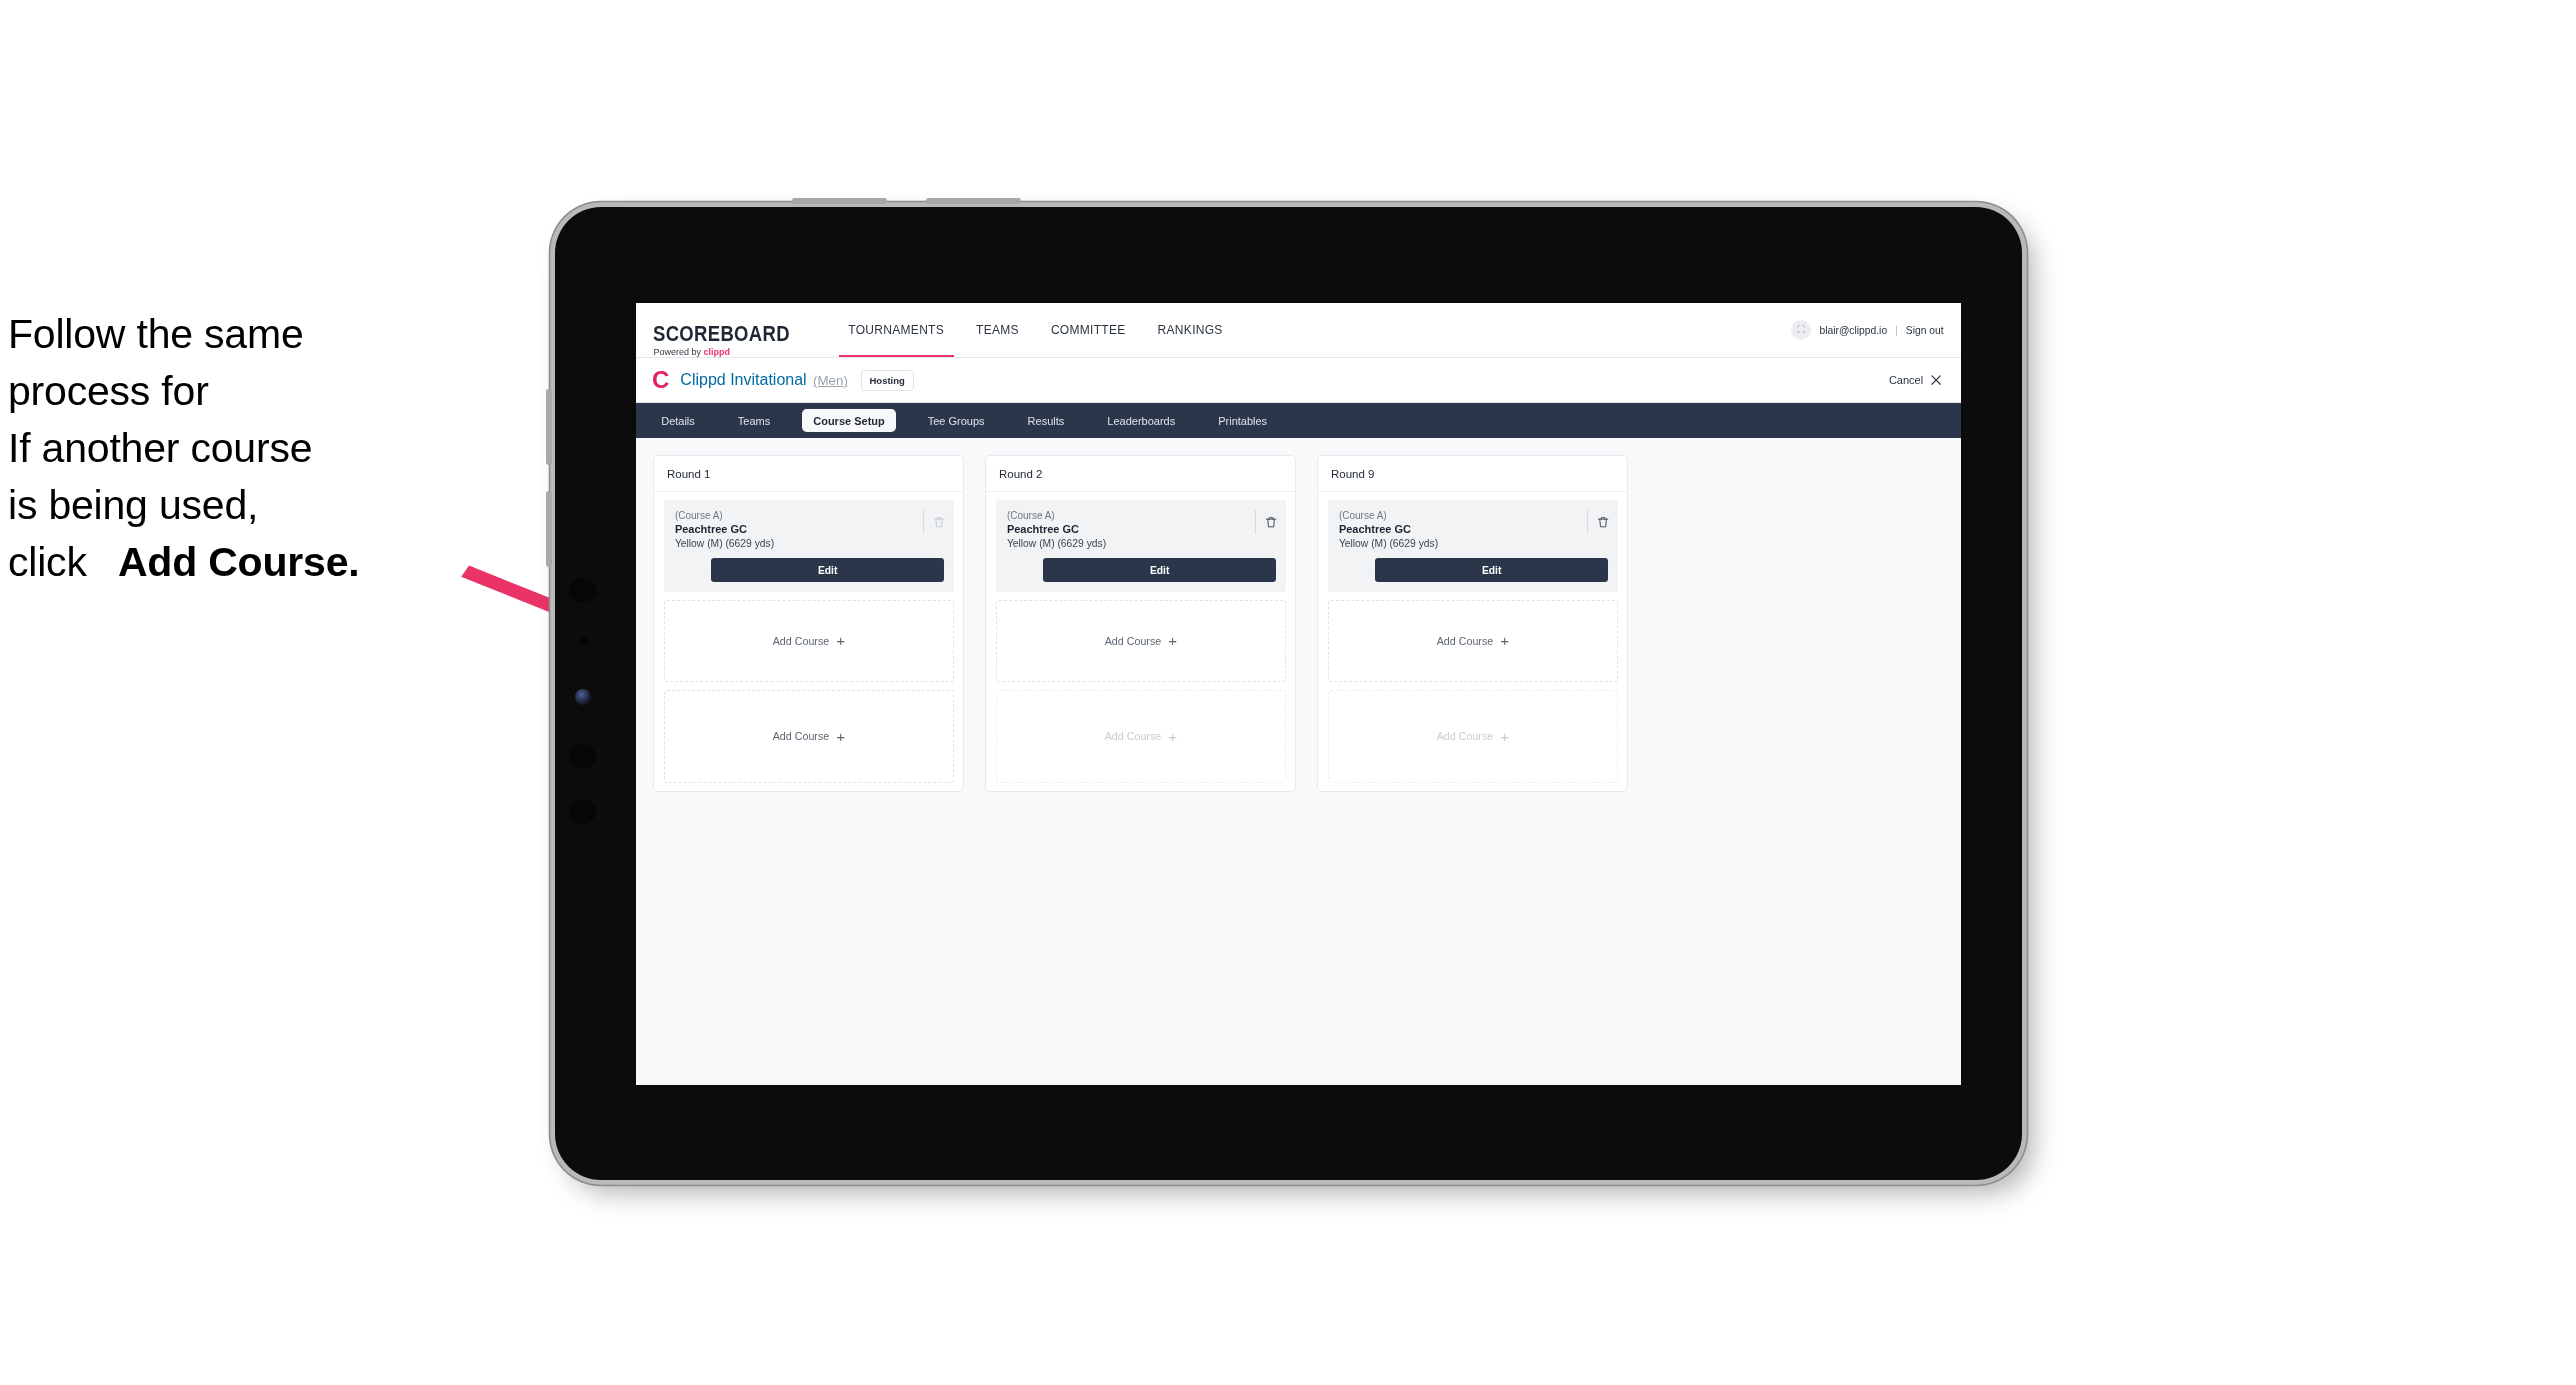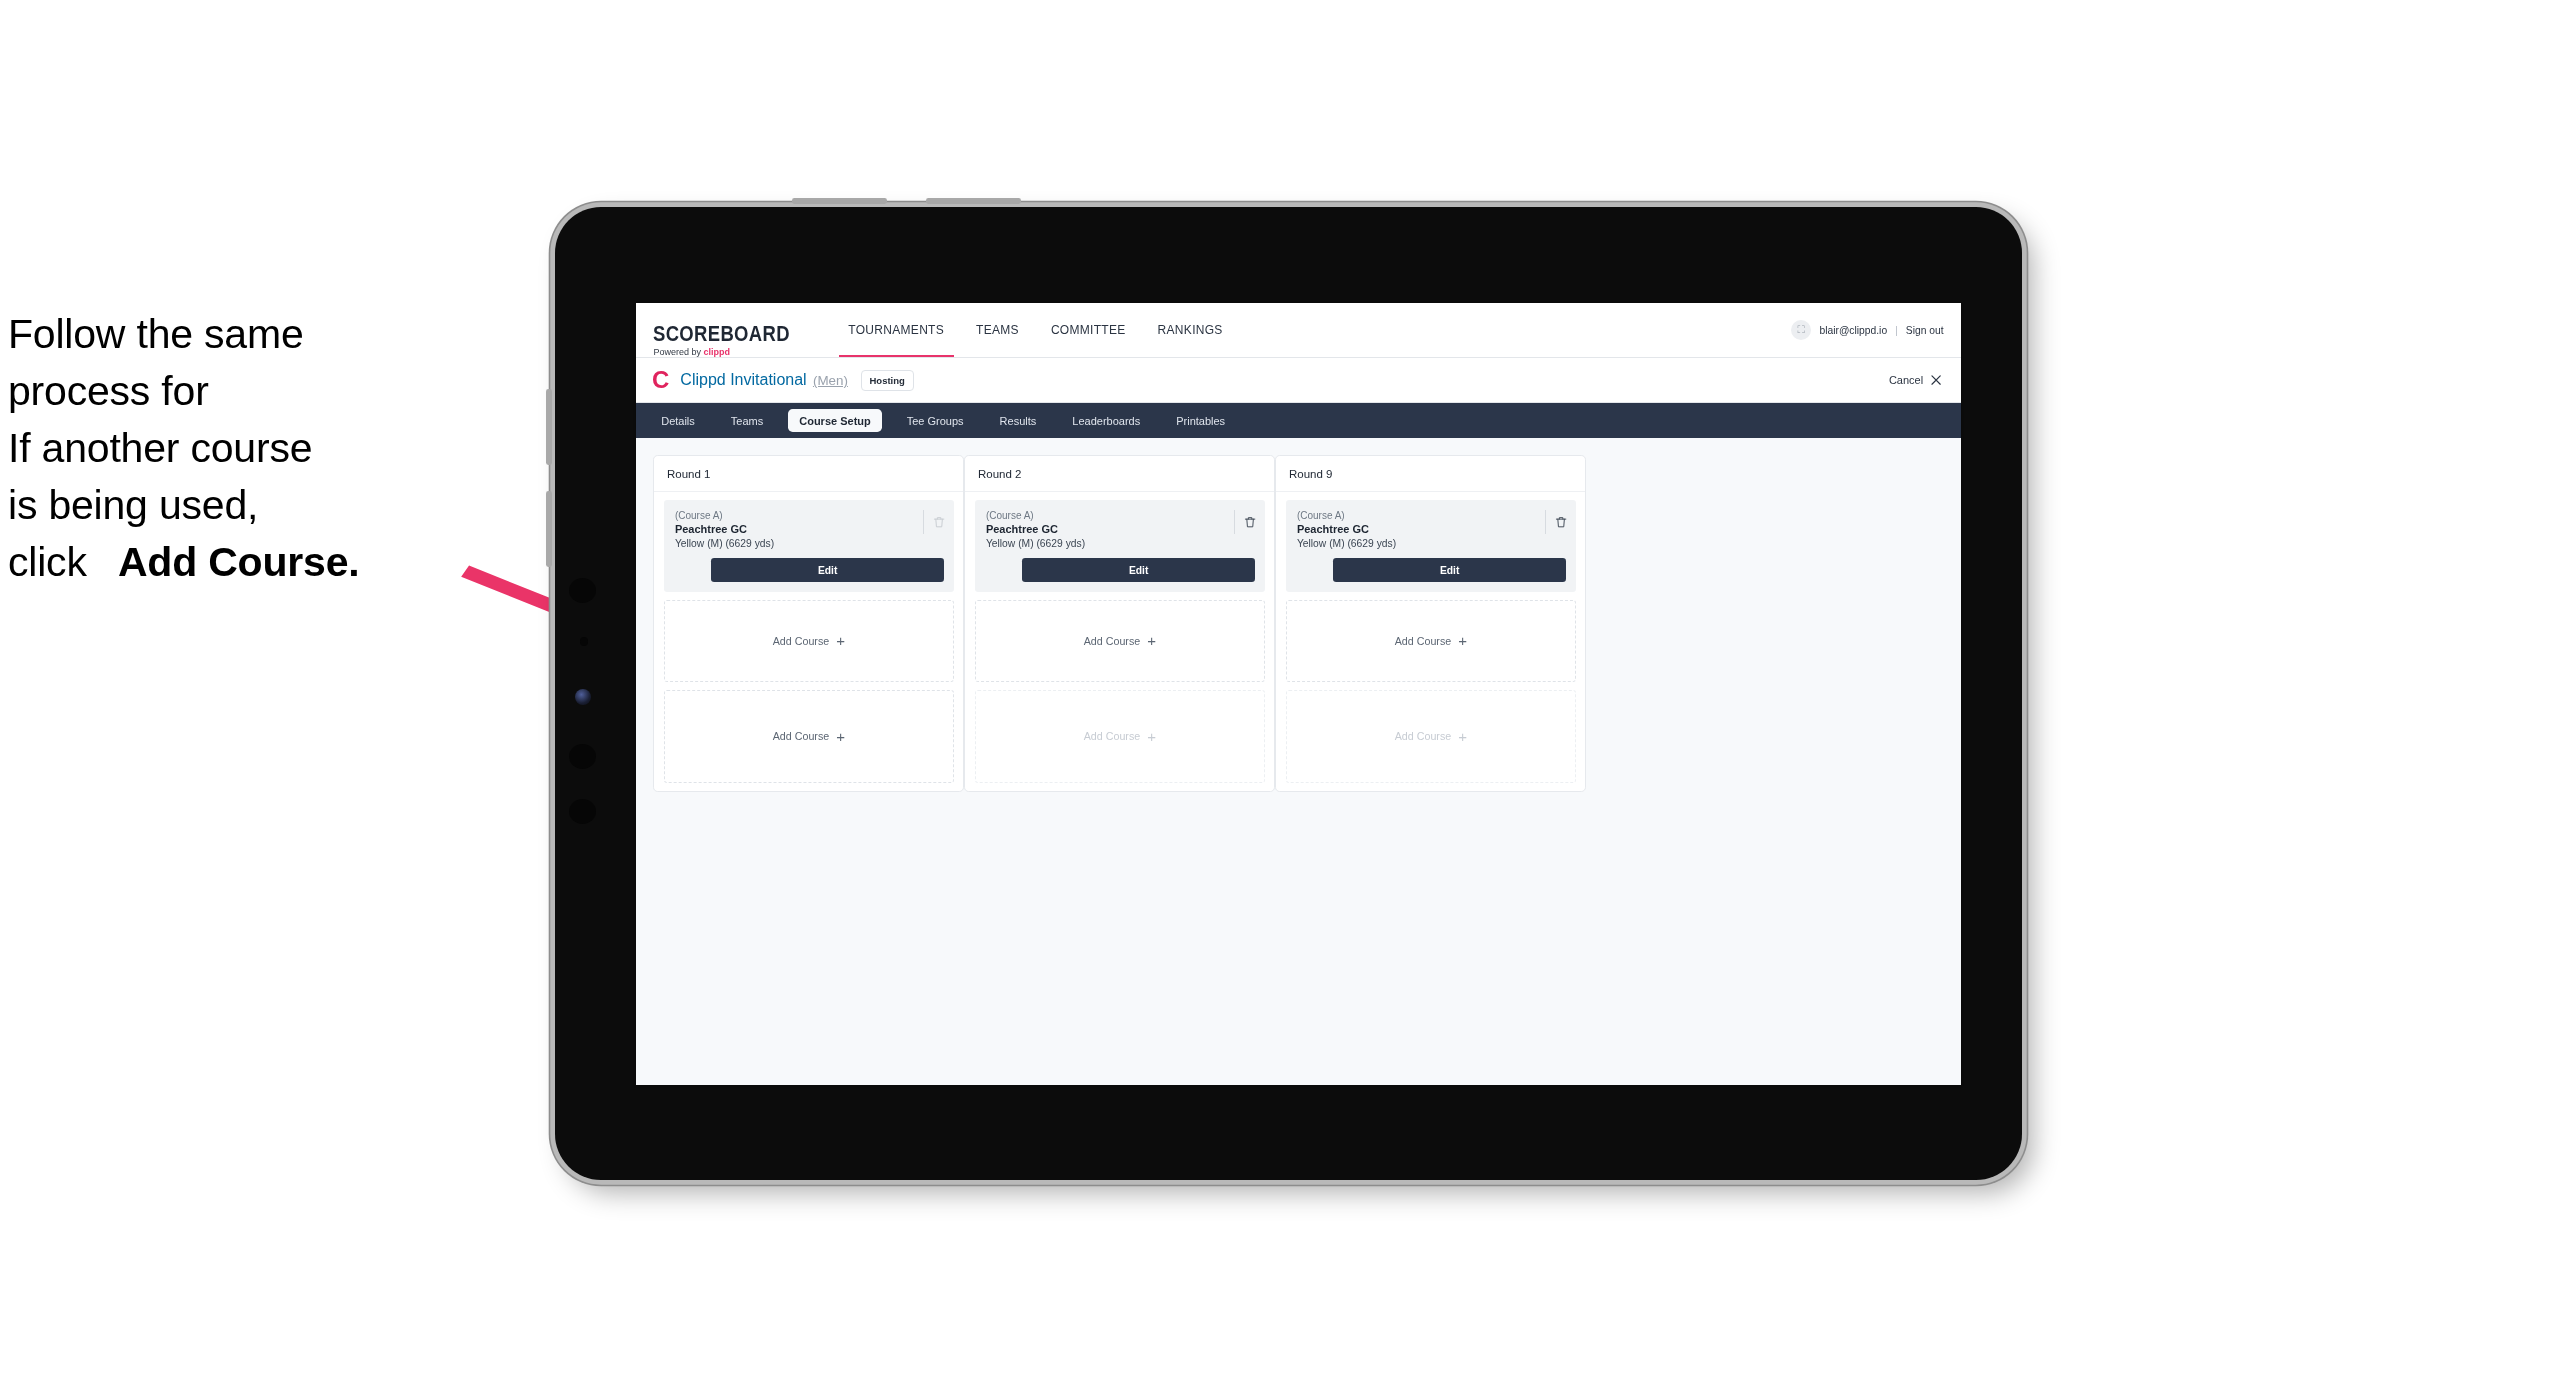--- a/index.html
+++ b/index.html
@@ -114,30 +114,30 @@
     border:0.8px solid #dfe3e8; border-radius:4px; padding: 4px 8px; background:#fff;
   }
   #cancel {
     margin-left:auto; margin-right: 17.4px; display:flex; align-items:center; gap:6.3px;
     font-size:11px; color:#2b3442; cursor:pointer;
   }
 
   
   #subtabs {
     height: 35px; background:#2b364a; display:flex; align-items:center;
-    padding-left: 14.2px; gap: 14px;
+    padding-left: 14.2px; gap: 21px;
   }
   .subtab {
     font-size: 11px; color:#dfe4ec; padding: 5.5px 11px; border-radius:4.7px; cursor:pointer;
     white-space:nowrap;
   }
   .subtab.active { background:#f7f9fb; color:#1f2733; font-weight:600; }
 
   
-  #board { display:flex; gap: 0; padding: 17.4px 17.4px 0 17.4px; align-items:flex-start; }
+  #board { display:flex; gap: 21px; padding: 17.4px 17.4px 0 17.4px; align-items:flex-start; }
   .round-col {
     width: 311px; background:#ffffff; border:0.8px solid #e6e9ed; border-radius:4.7px;
     padding-bottom: 8px;
   }
   .round-head {
     height: 36px; display:flex; align-items:center; padding-left: 12.6px;
     font-size: 11.5px; color:#222a36; border-bottom:0.8px solid #eef0f3;
   }
   .round-body { padding: 8px 9.5px 0 9.5px; }
 

